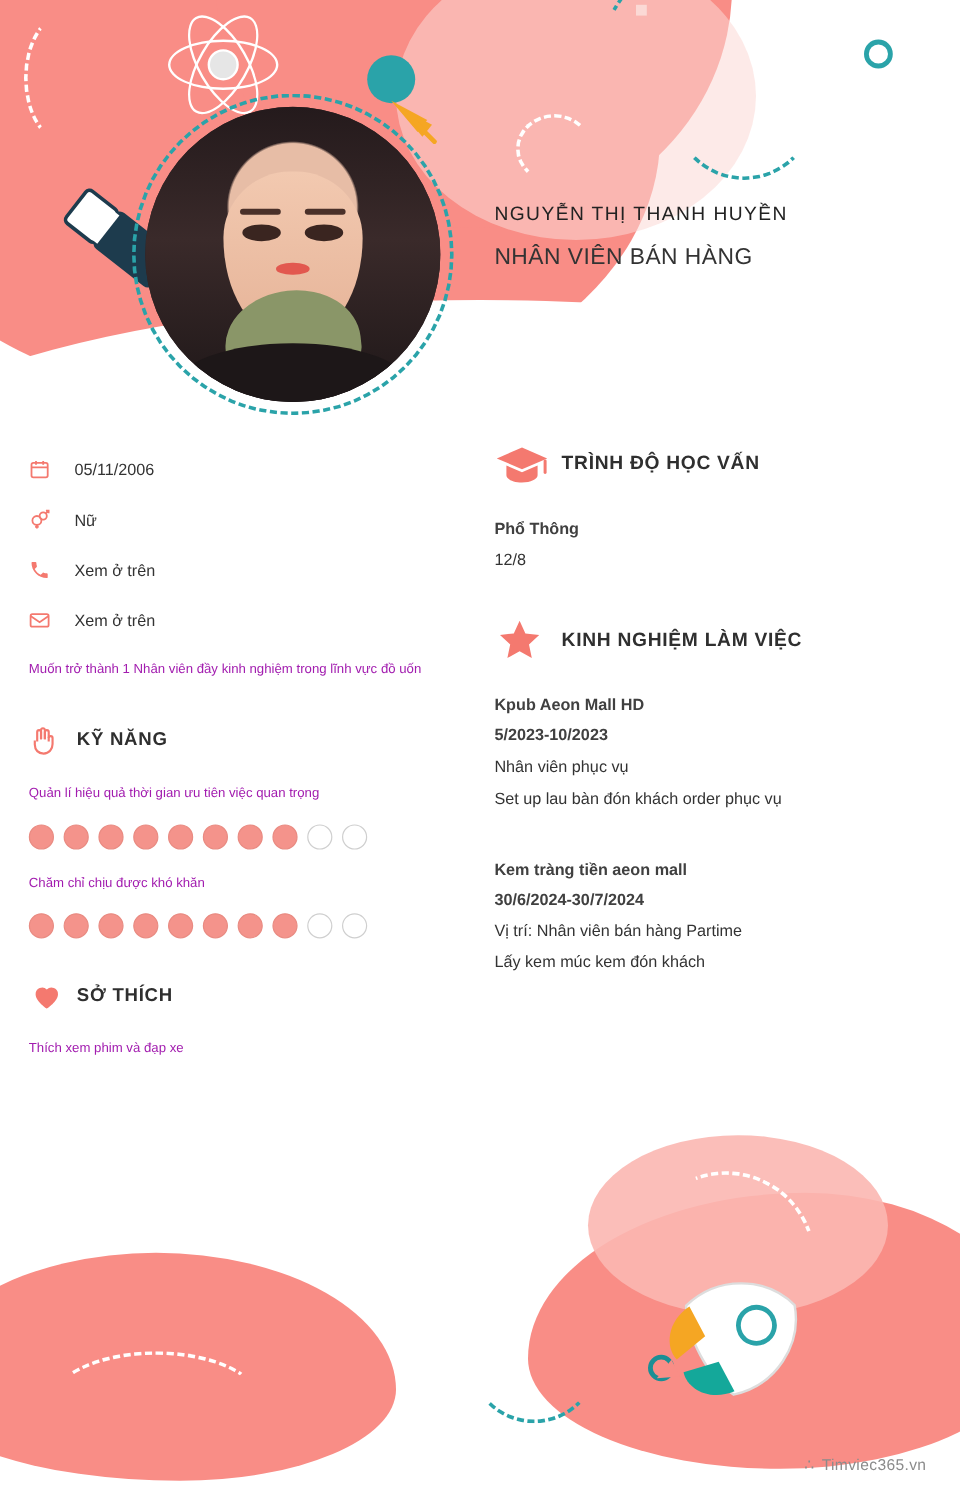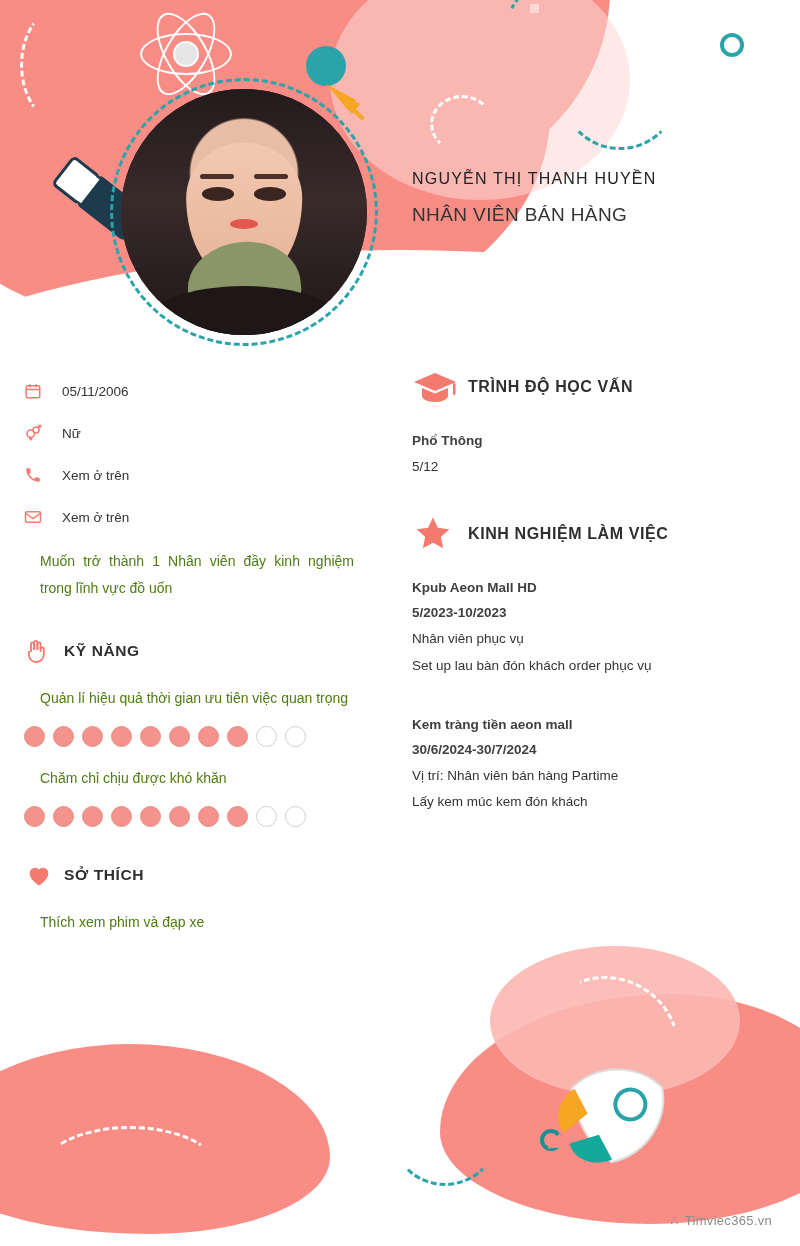--- a/index.html
+++ b/index.html
@@ -166,23 +166,22 @@
   .contact-txt { font-size: 13.5px; color: #333333; padding-left: 12px; }
 
   
   .sec-head { display: flex; align-items: center; margin: 30px 0 16px 0; }
   .sec-ico { width: 40px; min-width: 40px; height: 36px; display:flex; align-items:center; color:#f4796f; }
   .sec-title {
     font-size: 15.5px; font-weight: bold; color: #2f2f2f;
     letter-spacing: .6px; text-transform: uppercase;
   }
   .sec-body {
-    font-size: 14px; color: #4d7c0f; line-height: 1.95;
+    font-size: 11px; color: #a21caf; line-height: 1.95;
     text-align: justify;
-    margin-left: 16px;
   }
 
   
   .dots { display: flex; gap: 8px; margin: 14px 0 18px 0; }
   .dot {
     width: 21px; height: 21px; border-radius: 50%;
     border: 1.5px solid #e98b82; background: #f4938b;
   }
   .dot.off { background: #ffffff; border-color: #cfcfcf; }
 
@@ -417,21 +416,21 @@
             <path d="M23 4L2 13l21 9 21-9-21-9z"></path>
             <path d="M10 19v8c0 3.3 5.8 6 13 6s13-2.7 13-6v-8l-13 5.5L10 19z"></path>
             <rect x="41" y="14" width="2.5" height="12" rx="1.2"></rect>
           </svg>
         </span>
         <span class="r-sec-title">TRÌNH ĐỘ HỌC VẤN</span>
       </div>
 
       <div class="entry">
         <div class="entry-title">Phổ Thông</div>
-        <div class="entry-line">5/12</div>
+        <div class="entry-line">12/8</div>
       </div>
     </div>
 
     <div class="block-gap"></div>
 
     <div>
       <div class="r-sec-head">
         <span class="r-sec-ico">
           <svg width="42" height="40" viewBox="0 0 24 24" fill="#f4796f">
             <path d="M12 2l2.9 6.3 6.9.8-5.1 4.7 1.4 6.8L12 17.2 5.9 20.6l1.4-6.8L2.2 9.1l6.9-.8L12 2z"></path>

